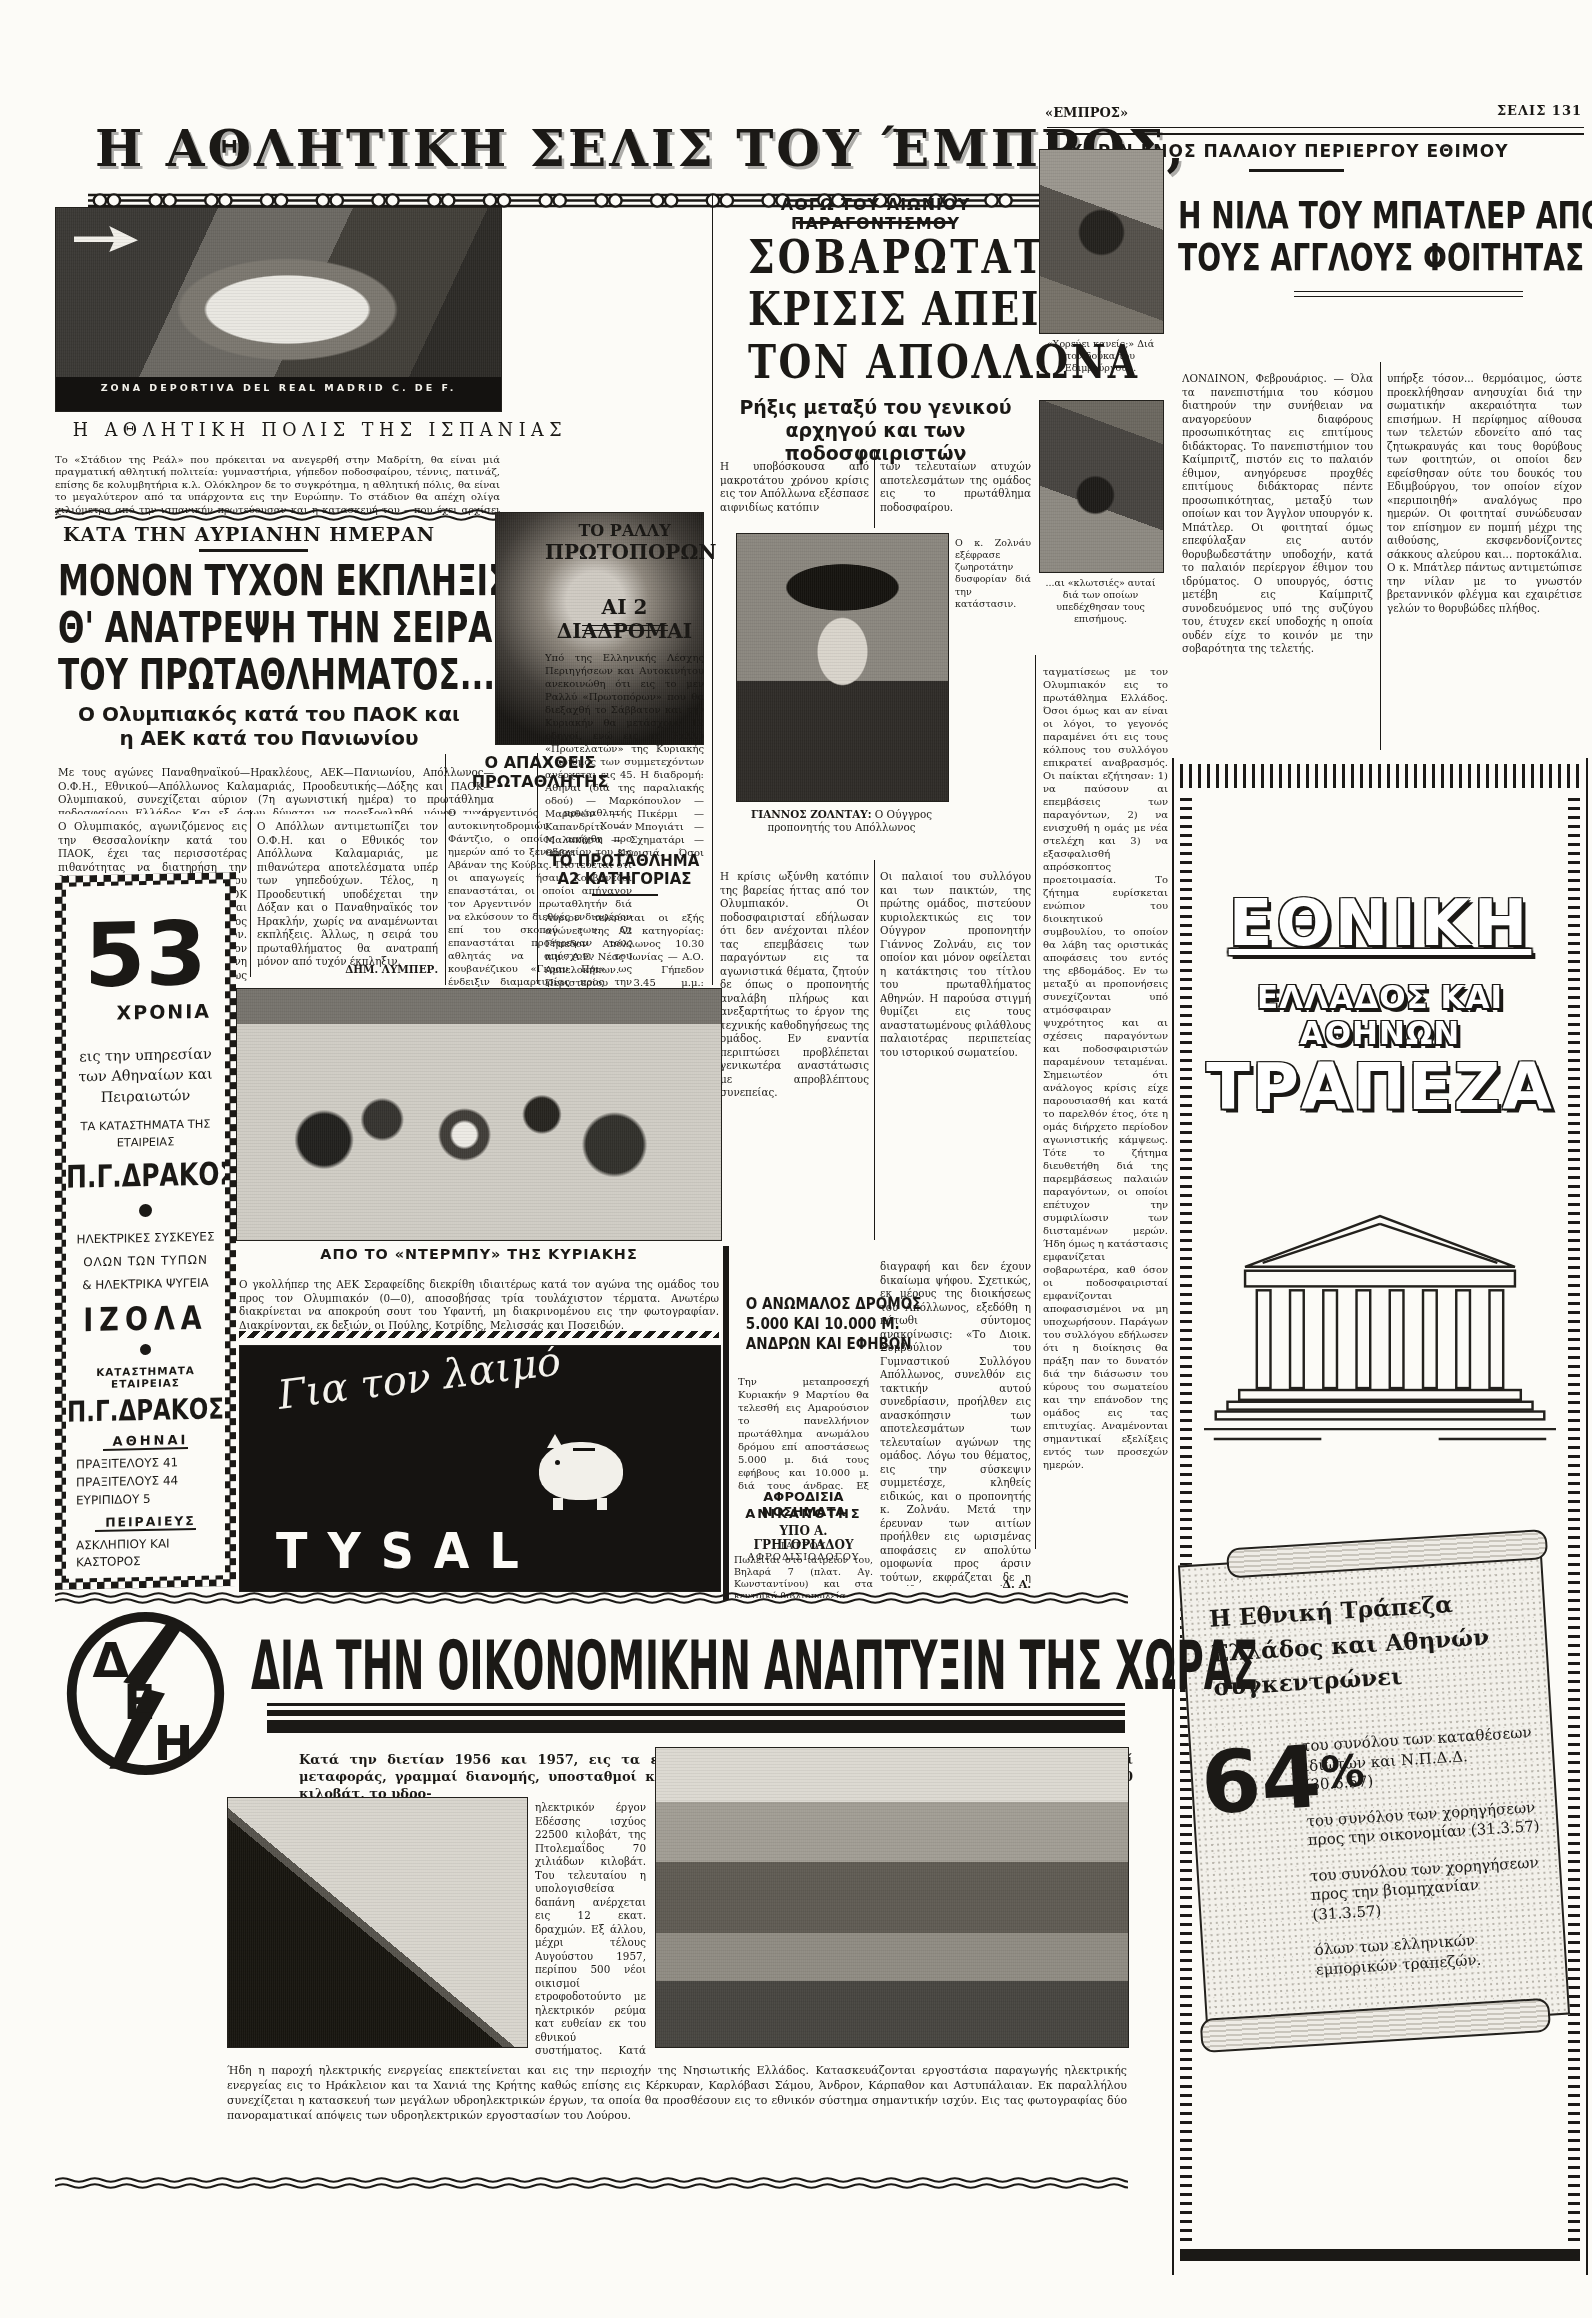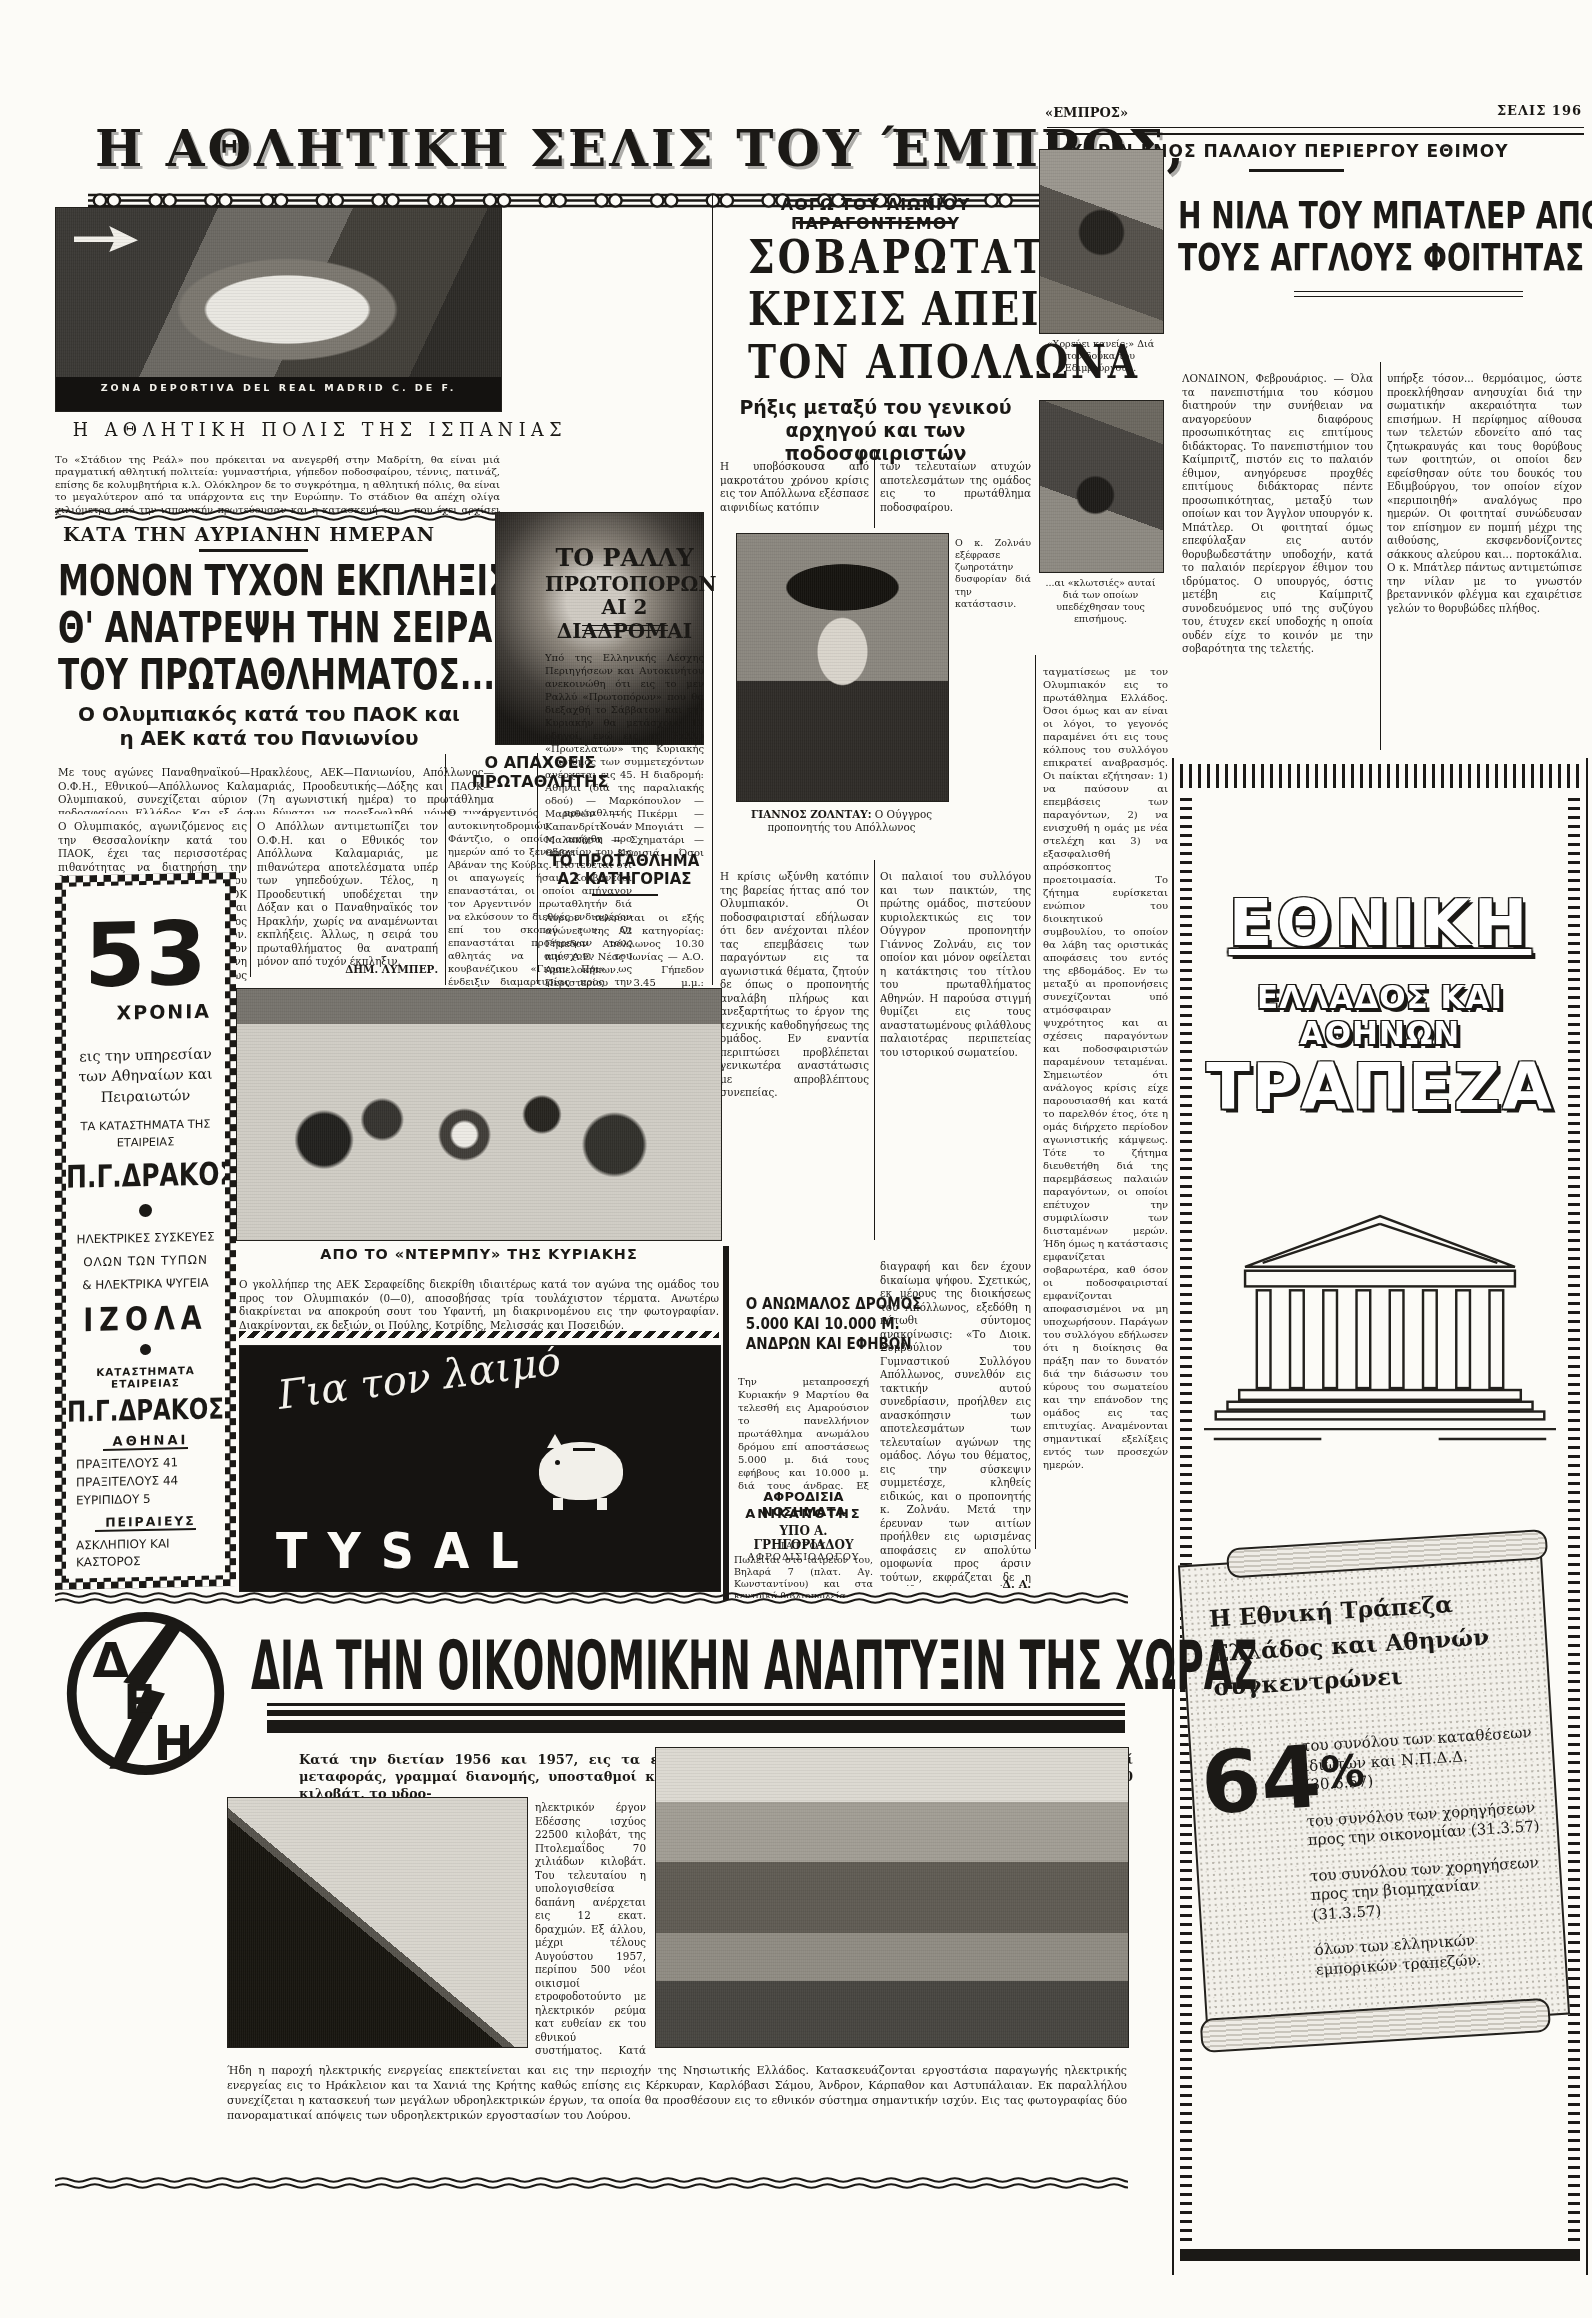--- a/index.html
+++ b/index.html
@@ -74,21 +74,21 @@
         <circle cx="810" cy="9.5" r="6.2" fill="#fcfbf7" stroke="#1b1916" stroke-width="2.4"></circle>
         <circle cx="852" cy="9.5" r="6.2" fill="#fcfbf7" stroke="#1b1916" stroke-width="2.4"></circle>
         <circle cx="866" cy="9.5" r="6.2" fill="#fcfbf7" stroke="#1b1916" stroke-width="2.4"></circle>
         <circle cx="908" cy="9.5" r="6.2" fill="#fcfbf7" stroke="#1b1916" stroke-width="2.4"></circle>
         <circle cx="922" cy="9.5" r="6.2" fill="#fcfbf7" stroke="#1b1916" stroke-width="2.4"></circle>
         <circle cx="964" cy="9.5" r="6.2" fill="#fcfbf7" stroke="#1b1916" stroke-width="2.4"></circle>
         <circle cx="978" cy="9.5" r="6.2" fill="#fcfbf7" stroke="#1b1916" stroke-width="2.4"></circle>
       </svg></div>
 
   <div class="abs b" style="left:1045px;top:105px;font-size:13px;">«ΕΜΠΡΟΣ»</div>
-  <div class="abs b" style="left:1423px;top:103px;width:159px;text-align:right;font-size:13px;letter-spacing:1px;">ΣΕΛΙΣ 196</div>
+  <div class="abs b" style="left:1423px;top:103px;width:159px;text-align:right;font-size:13px;letter-spacing:1px;">ΣΕΛΙΣ 131</div>
   <div class="abs" style="left:1047px;top:127px;width:537px;height:5px;border-top:1px solid #1b1916;border-bottom:2px solid #1b1916;"></div>
 
   <div class="abs sans kick ctr" style="left:1055px;top:141px;width:468px;font-size:17px;">ΧΑΡΙΝ ΕΝΟΣ ΠΑΛΑΙΟΥ ΠΕΡΙΕΡΓΟΥ ΕΘΙΜΟΥ</div>
   <div class="abs kickline" style="left:1249px;top:169px;width:95px;"></div>
 
   <div class="abs ph" style="left:55px;top:207px;width:445px;height:203px;background:
          radial-gradient(ellipse 149px 62px at 52% 50%, #e9e7e1 0 54%, transparent 56%),
          radial-gradient(ellipse 194px 90px at 52% 50%, #7b776f 0 55%, transparent 57%),
          linear-gradient(115deg,#3a3834 0 30%,#6b6862 30% 55%,#413e38 55% 80%,#2c2a26 80%);">
     <div class="abs" style="left:18px;top:18px;width:64px;height:26px;background:#f1efe9;
@@ -123,21 +123,21 @@
   <div class="abs ph" style="left:495px;top:512px;width:207px;height:231px;background:
          radial-gradient(circle at 48% 38%, #cfcac2 0 16%, #8d867c 30%, #3f3b36 58%, #181613 82%);"></div>
   <div class="abs" style="left:448px;top:753px;width:184px;text-align:center;">
     <div class="sans b" style="font-size:16px;">Ο ΑΠΑΧΘΕΙΣ</div>
     <div class="sans b" style="font-size:16px;">ΠΡΩΤΑΘΛΗΤΗΣ</div>
   </div>
   <div class="abs t" style="left:448px;top:796px;width:184px;height:187px;font-size:10px;">Ο αργεντινός πρωταθλητής αυτοκινητοδρομιών Χουάν Φάντζιο, ο οποίος απήχθη προ ημερών από το ξενοδοχείον του εις Αβάναν της Κούβας. Πιστεύεται ότι οι απαγωγείς ήσαν Κουβανέζοι επαναστάται, οι οποίοι απήγαγον τον Αργεντινόν πρωταθλητήν διά να ελκύσουν το διεθνές ενδιαφέρον επί του σκοπού των. Οι επαναστάται προέτρεψαν τους αθλητάς να απόσχουν του κουβανέζικου «Γκραν Πρι» ως ένδειξιν διαμαρτυρίας προς την κυβερνητικήν αδυναμίαν να εξασφαλίση εργασίαν εις τον λαόν της Κούβας. Εγνώσθη ότι δύο ένοπλοι αντάρται εισέβαλον εις το ξενοδοχείον όπου είχε καταλύσει ο πρωταθλητής.</div>
 
   <div class="abs vr" style="left:537px;top:753px;height:231px;"></div>
   <div class="abs" style="left:545px;top:521px;width:159px;text-align:center;">
-    <div class="b" style="font-size:24px;margin-top:22px;">ΤΟ  ΡΑΛΛΥ</div>
+    <div class="b" style="font-size:16px;">ΤΟ  ΡΑΛΛΥ</div>
     <div class="b" style="font-size:20px;">ΠΡΩΤΟΠΟΡΩΝ</div>
   </div>
   <div class="abs b ctr" style="left:545px;top:595px;width:159px;font-size:20px;">ΑΙ 2 ΔΙΑΔΡΟΜΑΙ</div>
   <div class="abs" style="left:582px;top:625px;width:86px;height:4px;border-top:1px solid #1b1916;border-bottom:1px solid #1b1916;"></div>
   <div class="abs t" style="left:545px;top:641px;width:159px;height:205px;font-size:10px;">Υπό της Ελληνικής Λέσχης Περιηγήσεων και Αυτοκινήτου ανεκοινώθη ότι εις το μεν Ραλλύ «Πρωτοπόρων» που θα διεξαχθή το Σάββατον και την Κυριακήν θα μετάσχουν 12 οδηγοί, ενώ εις το Ραλλύ «Πρωτελατών» της Κυριακής ο αριθμός των συμμετεχόντων ανέρχεται εις 45. Η διαδρομή: Αθήναι (διά της παραλιακής οδού) — Μαρκόπουλον — Μαραθών — Πικέρμι — Καπανδρίτι — Μπογιάτι — Μαλακάσα — Σχηματάρι — Θήβαι — Κηφισιά. Όσοι μετάσχουν του «Ραλλύ Πρωτοπόρων» θα ακολουθήσουν την διαδρομήν Ξυλοκάστρου — Πατρών — Ολυμπίας — Τριπόλεως και εν συνεχεία κατ ευθείαν επιστροφήν εις Αθήνας.</div>
   <div class="abs" style="left:545px;top:852px;width:159px;text-align:center;">
     <div class="sans b" style="font-size:15px;">ΤΟ ΠΡΩΤΑΘΛΗΜΑ</div>
     <div class="sans b" style="font-size:15px;">Α2 ΚΑΤΗΓΟΡΙΑΣ</div>
   </div>
   <div class="abs kickline" style="left:592px;top:894px;width:66px;height:2px;"></div>

